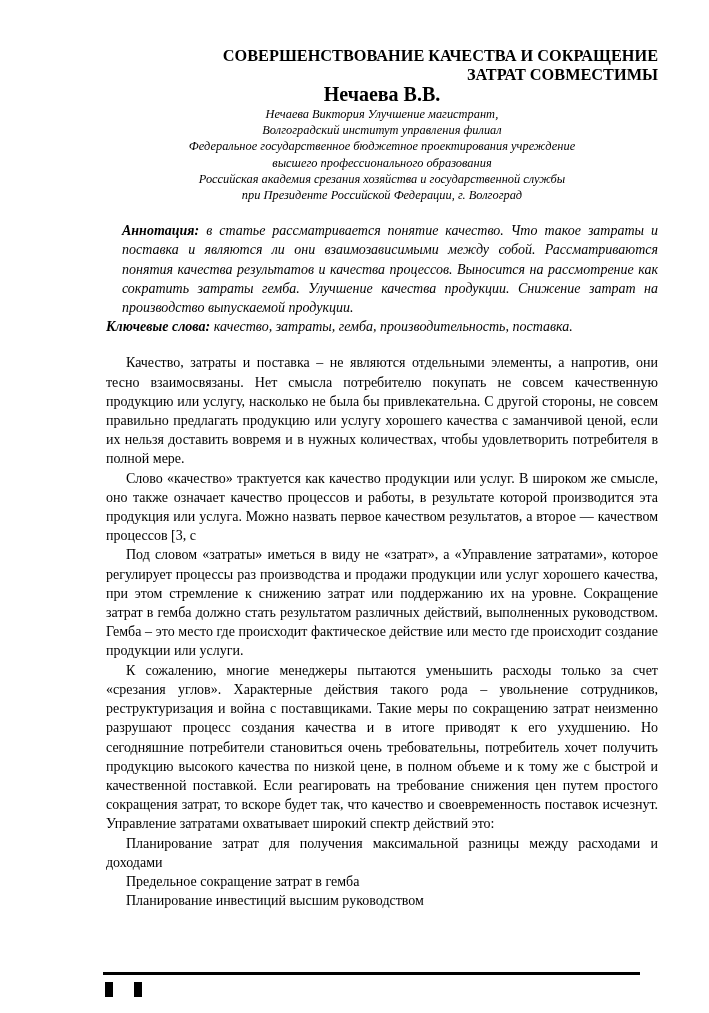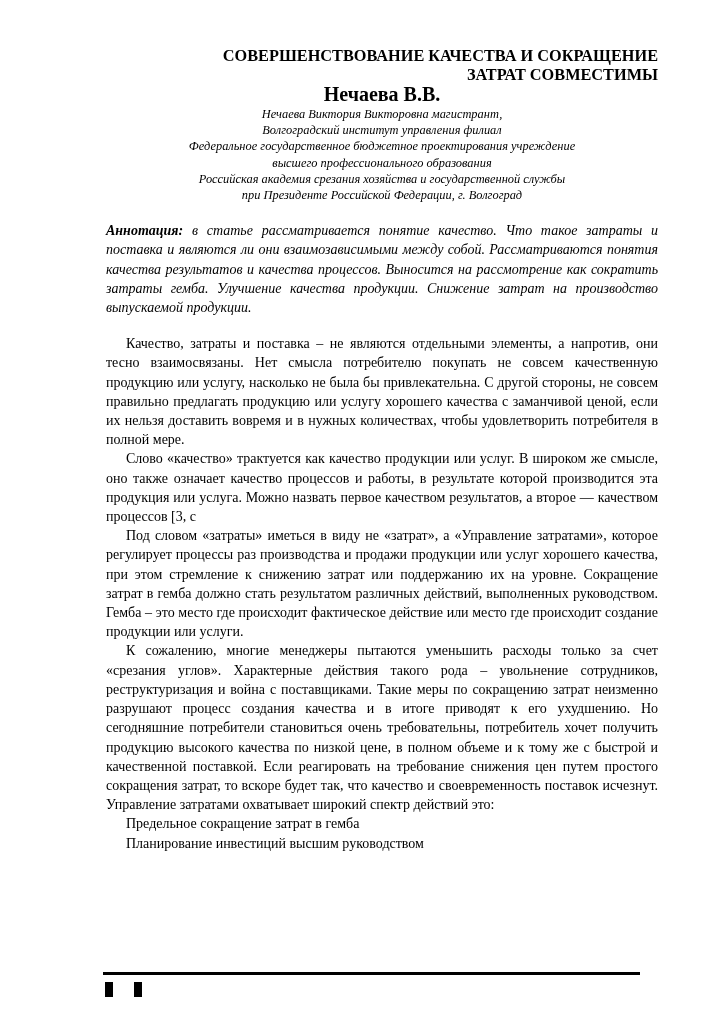--- a/index.html
+++ b/index.html
@@ -2,54 +2,58 @@
 <html><head>
 <meta charset="utf-8">
 <style>
   html, body { margin: 0; padding: 0; background: #ffffff; }
   body { width: 709px; height: 1013px; position: relative; overflow: hidden;
          font-family: "Liberation Serif", serif; color: #000; }
   .page { position: absolute; left: 106px; top: 46px; width: 552px; }
   .title { text-align: right; font-weight: bold; font-size: 16.3px; line-height: 19px; margin: 0; }
   .author { text-align: center; font-weight: bold; font-size: 20px; line-height: 20px; margin: 0 0 2px 0; }
   .affil { text-align: center; font-style: italic; font-size: 12.4px; line-height: 16.2px; margin: 0; }
-  .abstract { margin-top: 18px; font-style: italic; font-size: 14px; line-height: 19.2px; text-align: justify; }
+  .abstract { margin-top: 18px; font-style: italic; font-size: 14px; line-height: 19.2px; text-align: justify; margin-left: 16px; }
   .abstract b { font-style: italic; }
   .kw { font-style: italic; font-size: 14px; line-height: 19.2px; }
   .body-text { margin-top: 17px; font-size: 14px; line-height: 19.2px; text-align: justify; }
   .body-text p { margin: 0; text-indent: 20px; }
   .footer-rule { position: absolute; left: 103px; top: 972px; width: 537px; height: 3px; background: #000; }
   .mark { position: absolute; top: 982px; width: 8px; height: 15px; background: #000; }
 </style>
 </head>
 <body>
 
 <div class="page">
   <p class="title">СОВЕРШЕНСТВОВАНИЕ КАЧЕСТВА И СОКРАЩЕНИЕ</p>
   <p class="title">ЗАТРАТ СОВМЕСТИМЫ</p>
   <p class="author">Нечаева В.В.</p>
 
   <div>
-    <p class="affil">Нечаева Виктория Викторовна   магистрант,</p>
+    <p class="affil">Нечаева Виктория Улучшение   магистрант,</p>
     <p class="affil">Волгоградский институт управления  филиал</p>
     <p class="affil">Федеральное государственное бюджетное проектирования учреждение</p>
     <p class="affil">высшего профессионального образования</p>
     <p class="affil">Российская академия срезания хозяйства и государственной службы</p>
     <p class="affil">при Президенте Российской Федерации, г. Волгоград</p>
   </div>
 
   <div class="abstract">
     <b>Аннотация:</b><span> в статье рассматривается понятие качество. Что такое затраты и поставка и  являются ли они взаимозависимыми между собой. Рассматриваются понятия качества результатов и качества процессов. Выносится на рассмотрение как сократить затраты гемба. Улучшение качества продукции. Снижение затрат на производство выпускаемой продукции.</span>
   </div>
+  <div class="kw">
+    <b>Ключевые слова:</b><span> качество, затраты, гемба, производительность, поставка.</span>
+  </div>
 
   <div class="body-text">
     <p>Качество, затраты и поставка – не являются отдельными элементы, а напротив, они тесно взаимосвязаны. Нет смысла потребителю покупать не совсем качественную продукцию или услугу, насколько не была бы привлекательна. С другой стороны, не совсем правильно предлагать продукцию или услугу хорошего качества с заманчивой ценой, если их нельзя доставить вовремя и в нужных количествах, чтобы удовлетворить потребителя в полной мере.</p>
     <p>Слово «качество» трактуется как качество продукции или услуг. В широком же смысле, оно также означает качество процессов и работы, в результате которой производится эта продукция или услуга. Можно назвать первое качеством результатов, а второе — качеством процессов [3, с</p>
     <p>Под словом «затраты» иметься в виду не «затрат», а «Управление затратами», которое регулирует процессы раз производства и продажи продукции или услуг хорошего качества, при этом стремление к снижению затрат или поддержанию их на уровне. Сокращение затрат в гемба должно стать результатом различных действий, выполненных руководством. Гемба – это место где происходит фактическое действие или место  где происходит создание продукции или услуги.</p>
     <p>К сожалению, многие менеджеры пытаются уменьшить расходы только за счет «срезания углов». Характерные действия такого рода – увольнение сотрудников, реструктуризация и война с поставщиками. Такие меры по сокращению затрат неизменно разрушают процесс создания качества и в итоге приводят к его ухудшению. Но сегодняшние потребители становиться очень требовательны, потребитель хочет получить продукцию высокого качества по низкой цене, в полном объеме и к тому же с быстрой и качественной поставкой. Если  реагировать на требование снижения цен путем простого сокращения затрат, то вскоре будет так, что качество и своевременность поставок исчезнут. Управление затратами охватывает широкий спектр действий это:</p>
+    <p>Планирование затрат для получения максимальной разницы между расходами и доходами</p>
     <p>Предельное сокращение затрат в гемба</p>
     <p>Планирование инвестиций высшим руководством</p>
   </div>
 </div>
 
 <div class="footer-rule"></div>
 <div class="mark" style="left:105px;"></div>
 <div class="mark" style="left:134px;"></div>
 
 </body></html>

